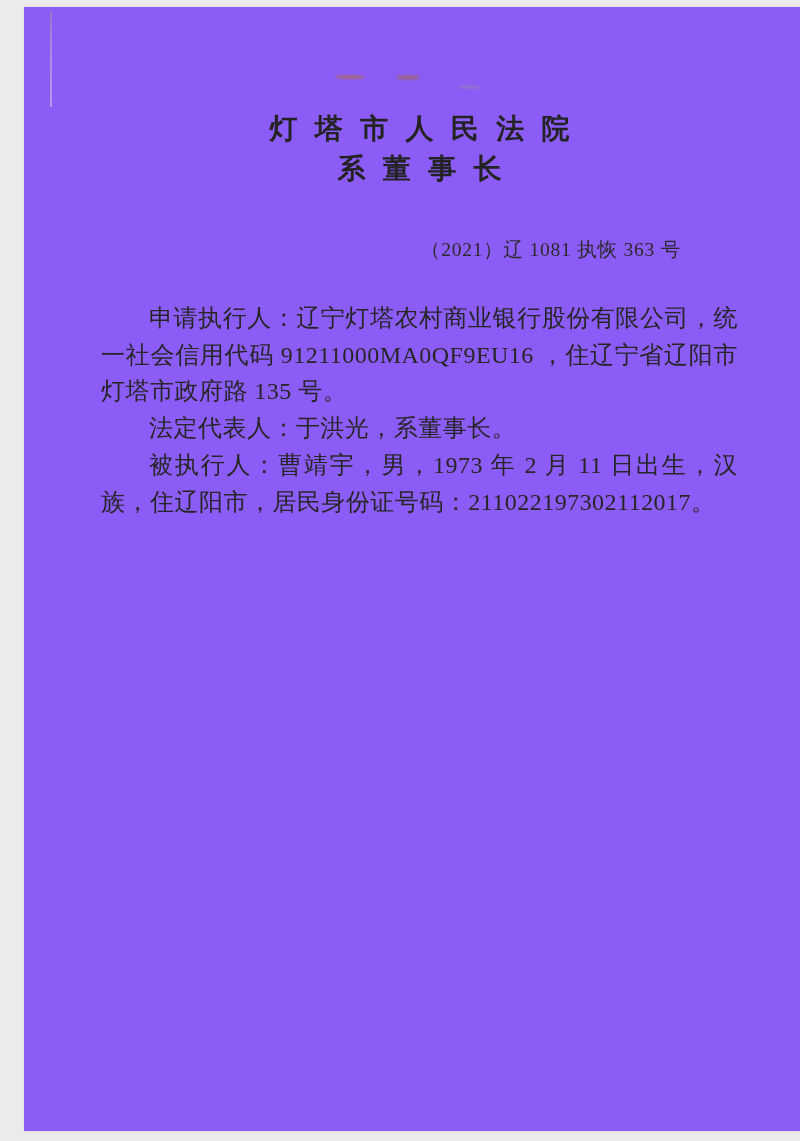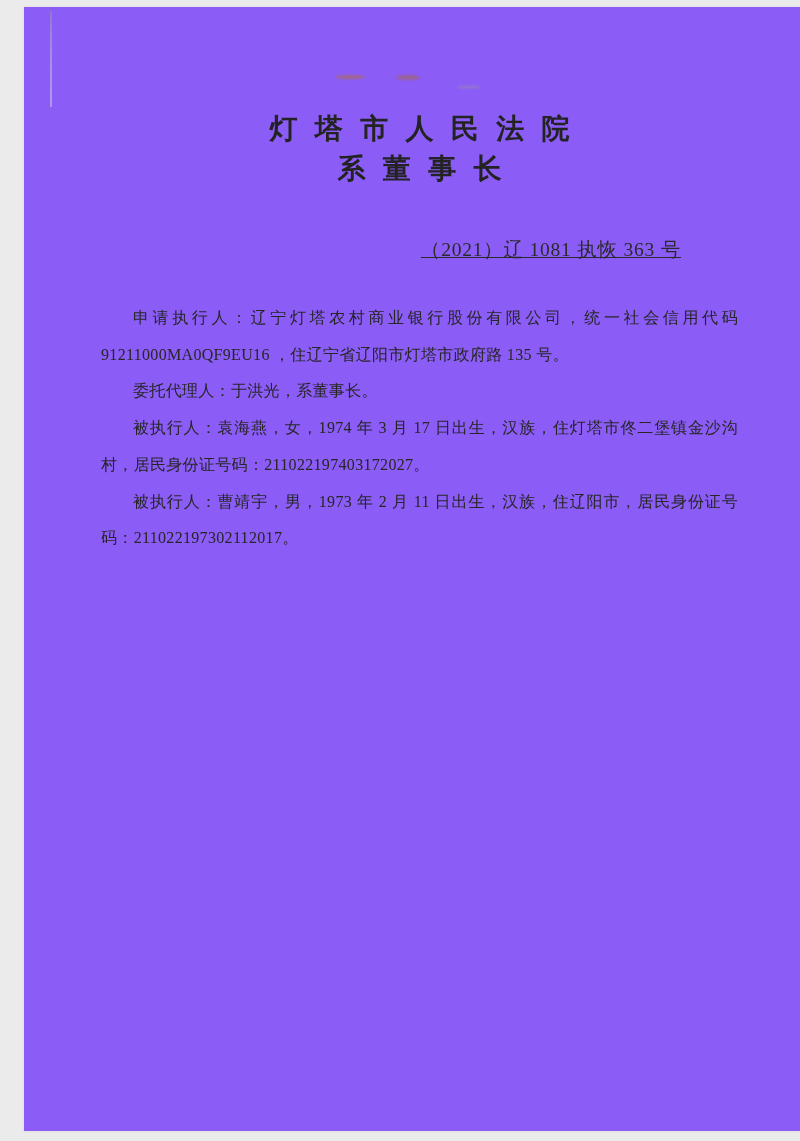--- a/index.html
+++ b/index.html
@@ -48,28 +48,27 @@
     margin-right: -0.62em; 
     line-height: 40px;
   }
   .case-number {
     margin-top: 47px;
     margin-right: 57px;
     text-align: right;
     font-size: 19.5px;
     color: #2a2a2a;
     letter-spacing: 0.04em;
-    text-decoration: underline;
   }
   .body-text {
     margin-top: 37px;
     color: #262626;
   }
   .body-text p {
-    font-size: 16px;
+    font-size: 24px;
     line-height: 36.7px;
     text-indent: 2em;
     text-align: justify;
     letter-spacing: 0.02em;
     color: #262626;
   }
 </style>
 </head>
 <body>
 
@@ -83,19 +82,18 @@
 
     <div class="title-block">
       <div class="title-line">灯塔市人民法院</div>
       <div class="title-line">系董事长</div>
     </div>
 
     <div class="case-number">（2021）辽 1081 执恢 363 号</div>
 
     <div class="body-text">
       <p>申请执行人：辽宁灯塔农村商业银行股份有限公司，统一社会信用代码 91211000MA0QF9EU16 ，住辽宁省辽阳市灯塔市政府路 135 号。</p>
-      <p>委托代理人：于洪光，系董事长。</p>
-      <p>被执行人：袁海燕，女，1974 年 3 月 17 日出生，汉族，住灯塔市佟二堡镇金沙沟村，居民身份证号码：211022197403172027。</p>
+      <p>法定代表人：于洪光，系董事长。</p>
       <p>被执行人：曹靖宇，男，1973 年 2 月 11 日出生，汉族，住辽阳市，居民身份证号码：211022197302112017。</p>
     </div>
 
   </div>
 </div>
 
 </body></html>

